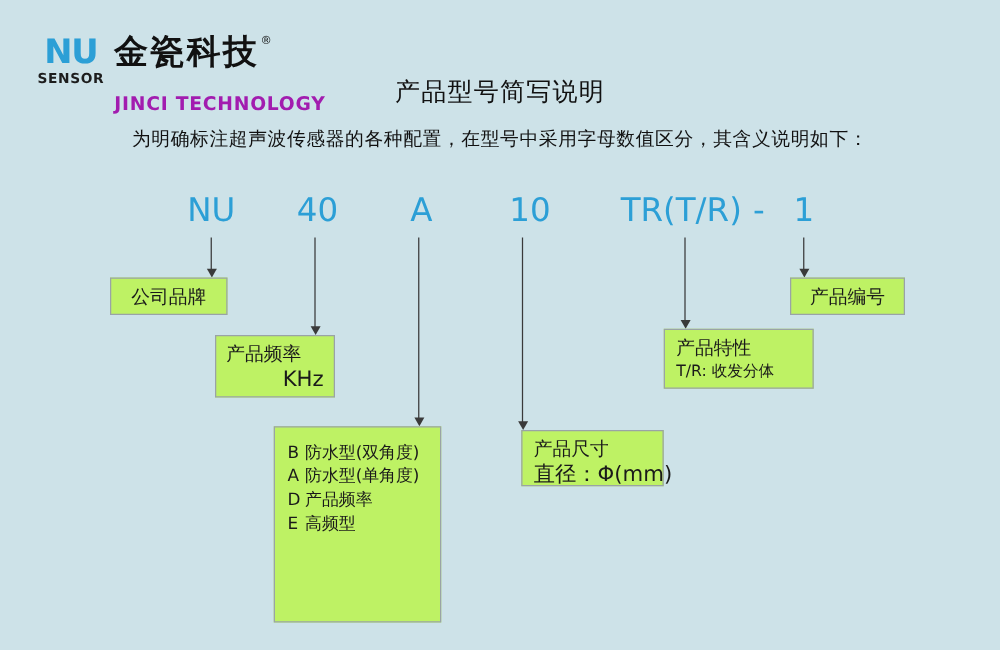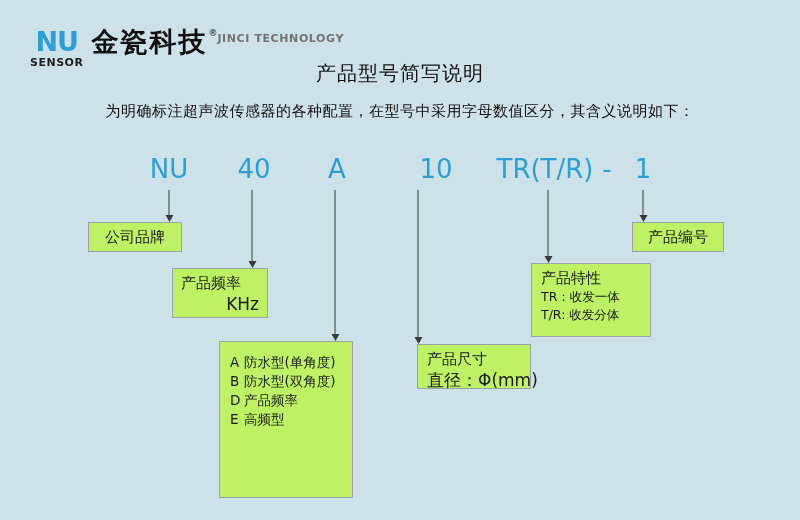--- a/index.html
+++ b/index.html
@@ -48,22 +48,23 @@
     font-family: "DejaVu Sans", "Liberation Sans", sans-serif;
     font-weight: bold;
     font-size: 11px;
     color: #1d1d1d;
     letter-spacing: 0.5px;
     margin-top: 2px;
     line-height: 1;
   }
   .logo-words {
     display: flex;
-    flex-direction: row;
-    line-height: 1;
+    flex-direction: column;
+    line-height: 1;
+    gap: 16px;
   }
   .logo-cn-wrap {
     display: flex;
     align-items: flex-start;
   }
   .logo-cn {
     font-family: "DejaVu Sans", "Liberation Sans", sans-serif;
     font-weight: bold;
     font-size: 27px;
     color: #111111;
@@ -73,22 +74,22 @@
   .logo-reg {
     font-size: 9px;
     color: #111111;
     margin-left: 1px;
     margin-top: 1px;
     line-height: 1;
   }
   .logo-en {
     font-family: "DejaVu Sans", "Liberation Sans", sans-serif;
     font-weight: bold;
-    font-size: 11px;
-    color: #737373;
+    font-size: 15px;
+    color: #a21caf;
     letter-spacing: 0.6px;
     margin-top: 5px;
     line-height: 1;
   }
 
   
   .title {
     position: absolute;
     left: 0;
     top: 60px;
@@ -195,21 +196,21 @@
   #box-series .box-title { text-align: center; padding-left: 18px; }
   #box-series .series-list { margin-top: 5px; }
   #box-series .series-item .code { display: inline-block; min-width: 14px; }
 
   #box-size {
     left: 417px; top: 344px; width: 114px; height: 45px;
     padding: 4px 9px 0 9px;
   }
 
   #box-feature {
-    left: 531px; top: 263px; width: 120px; height: 74px;
+    left: 531px; top: 263px; width: 120px; height: 48px;
     padding: 4px 9px 0 9px;
   }
   #box-feature .box-line { font-size: 12.5px; }
 
   #box-serial {
     left: 632px; top: 222px; width: 92px; height: 30px;
     display: flex; align-items: center; justify-content: center;
   }
 </style>
 </head>
@@ -231,21 +232,21 @@
     </div>
   </div>
 
   <div class="title">产品型号简写说明</div>
   <div class="subtitle">为明确标注超声波传感器的各种配置，在型号中采用字母数值区分，其含义说明如下：</div>
 
   <div class="model-row">
     <span class="model-part" id="mp0" style="left: 169px;">NU</span>
     <span class="model-part" id="mp1" style="left: 254px; text-align: center;">40</span>
     <span class="model-part" id="mp2" style="left: 337px;">A</span>
-    <span class="model-part" id="mp3" style="left: 424px; margin-left: 12px;">10</span>
+    <span class="model-part" id="mp3" style="left: 424px;">10</span>
     <span class="model-part" id="mp4" style="left: 545px;">TR(T/R)</span>
     <span class="model-part" id="mp5" style="left: 607px;">-</span>
     <span class="model-part" id="mp6" style="left: 643px;">1</span>
   </div>
 
   <div class="arrow" id="ar0" style="left: 169px; top: 190px; height: 32px;">
       <span class="shaft" style="height: 26px;"></span>
       <span class="head"></span>
     </div>
   <div class="arrow" id="ar1" style="left: 252px; top: 190px; height: 78px;">
@@ -274,42 +275,41 @@
   </div>
 
   <div class="box" id="box-freq">
     <div class="box-title">产品频率</div>
     <div class="box-sub">KHz</div>
   </div>
 
   <div class="box" id="box-series">
     <div class="series-list">
       <div class="box-line series-item">
+        <span class="code">B</span><span>防水型(双角度)</span>
+      </div>
+      <div class="box-line series-item">
         <span class="code">A</span><span>防水型(单角度)</span>
-      </div>
-      <div class="box-line series-item">
-        <span class="code">B</span><span>防水型(双角度)</span>
       </div>
       <div class="box-line series-item">
         <span class="code">D</span><span>产品频率</span>
       </div>
       <div class="box-line series-item">
         <span class="code">E</span><span>高频型</span>
       </div>
     </div>
   </div>
 
   <div class="box" id="box-size">
     <div class="box-title">产品尺寸</div>
     <div class="box-sub">直径：Φ(mm)</div>
   </div>
 
   <div class="box" id="box-feature">
     <div class="box-title">产品特性</div>
-    <div class="box-line">TR：收发一体</div>
     <div class="box-line">T/R: 收发分体</div>
   </div>
 
   <div class="box" id="box-serial">
     <div class="box-title">产品编号</div>
   </div>
 
 </div>
 
 </body></html>

